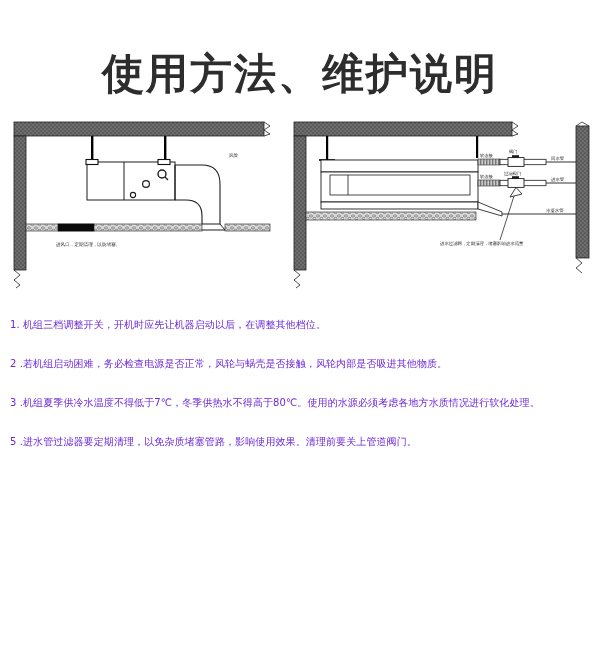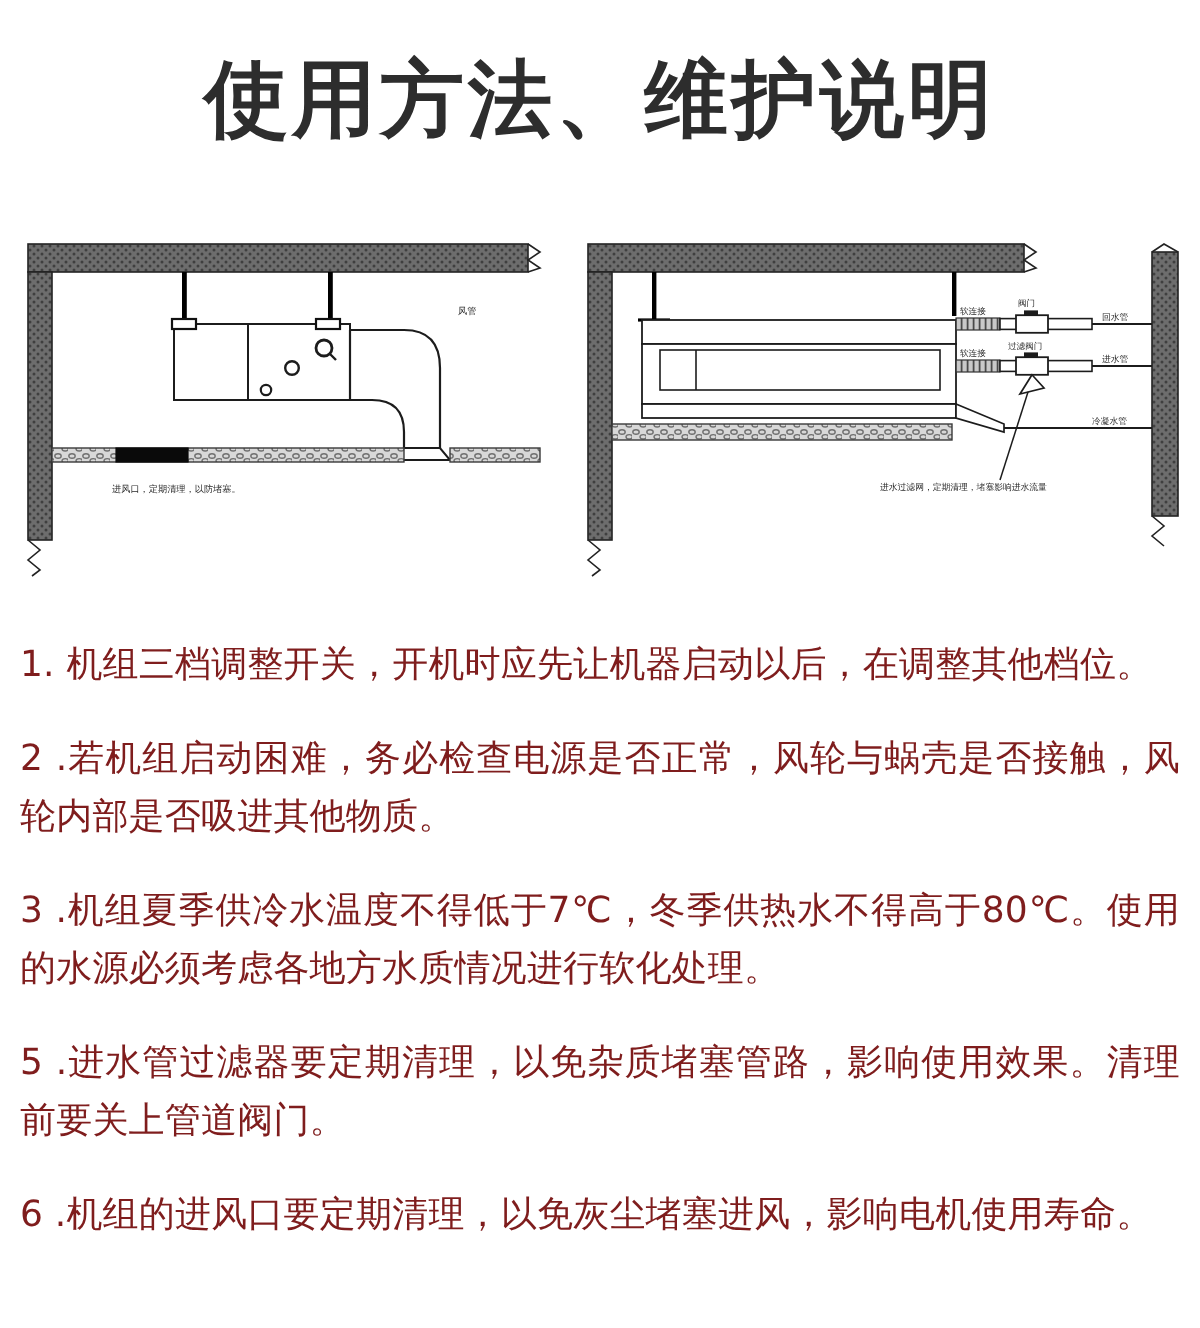--- a/index.html
+++ b/index.html
@@ -24,20 +24,21 @@
     text-align: center;
   }
   .title {
     display: inline-block;
     font-size: 42px;
     font-weight: bold;
     letter-spacing: 2px;
     color: #2d2d2d;
     line-height: 1.15;
     font-family: "DejaVu Sans", "Liberation Sans", sans-serif;
+    margin-top: 24px;
   }
 
   
   .diagrams {
     position: absolute;
     left: 0; top: 112px;
     width: 600px; height: 178px;
   }
   .diagram {
     position: absolute;
@@ -51,23 +52,23 @@
   .dg-svg { display: block; width: 100%; height: 100%; }
 
   
   .list {
     position: absolute;
     left: 0; top: 300px;
     width: 600px;
   }
   .item {
     display: block;
-    font-size: 18px;
+    font-size: 10px;
     line-height: 29px;
-    color: #7f1d1d;
+    color: #6d28d9;
     padding: 0 10px 0 10px;
     letter-spacing: 0.1px;
     text-align: justify;
     text-justify: inter-ideograph;
     font-family: "DejaVu Sans", "Liberation Sans", sans-serif;
   }
 </style>
 </head>
 <body>
 
@@ -200,17 +201,16 @@
         <text x="152" y="133" font-size="4.4" fill="#2a2a2a" font-family="'DejaVu Sans','Liberation Sans',sans-serif">进水过滤网，定期清理，堵塞影响进水流量</text>
       </svg>
     </div>
   </div>
 
   <div class="list">
     <p class="item">1. 机组三档调整开关，开机时应先让机器启动以后，在调整其他档位。</p>
     <p class="item">2 .若机组启动困难，务必检查电源是否正常，风轮与蜗壳是否接触，风轮内部是否吸进其他物质。</p>
     <p class="item">3 .机组夏季供冷水温度不得低于7℃，冬季供热水不得高于80℃。使用的水源必须考虑各地方水质情况进行软化处理。</p>
     <p class="item">5 .进水管过滤器要定期清理，以免杂质堵塞管路，影响使用效果。清理前要关上管道阀门。</p>
-    <p class="item">6 .机组的进风口要定期清理，以免灰尘堵塞进风，影响电机使用寿命。</p>
 
   </div>
 
 </div>
 
 </body></html>

